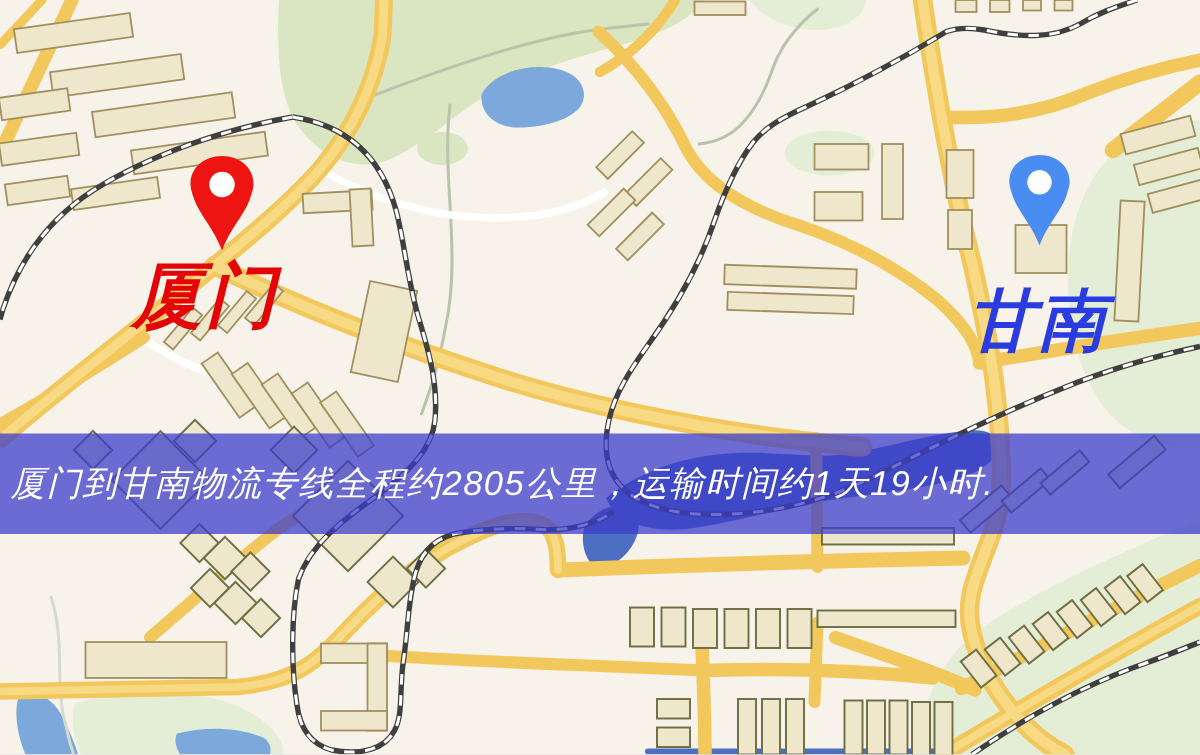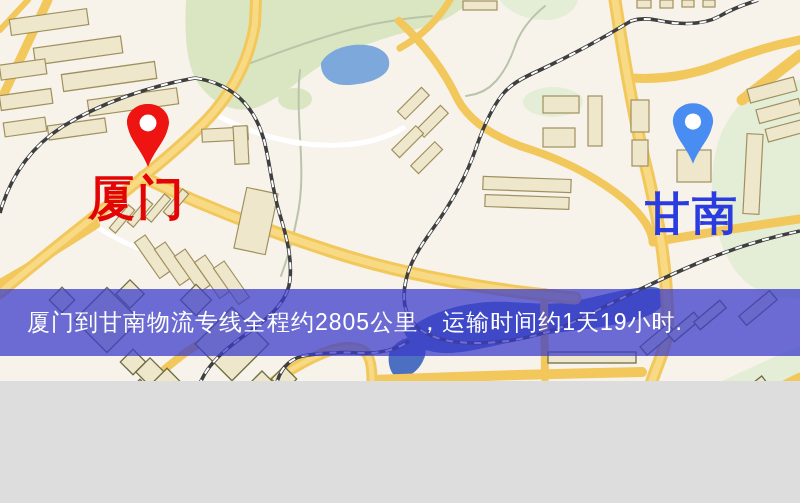--- a/index.html
+++ b/index.html
@@ -1,19 +1,20 @@
 <!DOCTYPE html>
 <html style="--banner-bg: rgba(58,60,202,0.74); --banner-fg: #ffffff; --origin-pin: #ee1411; --origin-label: #e30505; --dest-pin: #4a8df2; --dest-label: #2a3ce0; --mc-background: #f7f3ea; --mc-road: #f2c85c; --mc-road-core: #f8da85; --mc-road-white: #ffffff; --mc-park: #d9e6c1; --mc-park-light: #e4eed6; --mc-water: #7ca8db; --mc-river: #4d6fc2; --mc-building-fill: #efe7cb; --mc-building-stroke: #a0905f; --mc-building-stroke-dark: #6f6f45; --mc-railway: #3f3f3f; --mc-stream: #b9c4aa;"><head>
 <meta charset="utf-8">
 <style>
   html,body{margin:0;padding:0;background:#ddd;}
   .stage{
-    position:relative;width:800px;height:381px;overflow:hidden;
+    position:relative;width:800px;height:503px;overflow:hidden;
     font-family:"Liberation Sans","DejaVu Sans",sans-serif;
     background:var(--mc-background,#f7f3ea);
+    font-style:italic;
   }
   .stage svg.map{position:absolute;left:0;top:0;display:block;}
   
   .park{fill:var(--mc-park,#d9e6c1);stroke:none;}
   .park-light{fill:var(--mc-park-light,#e4eed6);stroke:none;}
   .water{fill:var(--mc-water,#7ca8db);stroke:none;}
   .river{fill:var(--mc-river,#4d6fc2);stroke:none;}
   .stream{fill:none;stroke:var(--mc-stream,#b9c4aa);stroke-width:2;stroke-linecap:round;}
   .stream2{fill:none;stroke:#d5dacc;stroke-width:2;stroke-linecap:round;}
   .road{fill:none;stroke:var(--mc-road,#f2c85c);stroke-linecap:round;stroke-linejoin:round;}
@@ -30,21 +31,21 @@
   .pin-dest{left:670px;top:101px;color:var(--dest-pin,#4a8df2);}
   .city-label{
     position:absolute;z-index:4;font-family:"Liberation Serif","DejaVu Serif",serif;
     font-weight:700;letter-spacing:2px;line-height:1;white-space:nowrap;
   }
   .label-origin{left:88px;top:175px;font-size:47px;color:var(--origin-label,#e30505);}
   .label-dest{left:645px;top:192px;font-size:45px;color:var(--dest-label,#2a3ce0);}
   .banner{
     position:absolute;left:0;top:289px;width:800px;height:67px;z-index:5;
     background:var(--banner-bg,rgba(58,60,202,0.74));
-    display:flex;align-items:center;box-sizing:border-box;padding-left:27px;
+    display:flex;align-items:center;box-sizing:border-box;padding-left:7px;
   }
   .banner-text{
     color:var(--banner-fg,#ffffff);font-size:23px;letter-spacing:1px;
     font-family:"Liberation Sans","DejaVu Sans",sans-serif;
   }
 </style>
 </head>
 <body>
 
 <div class="stage">

